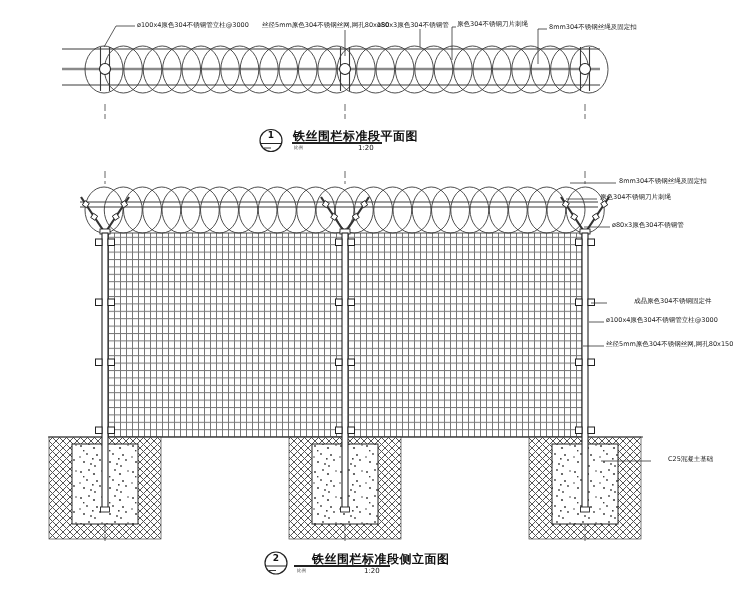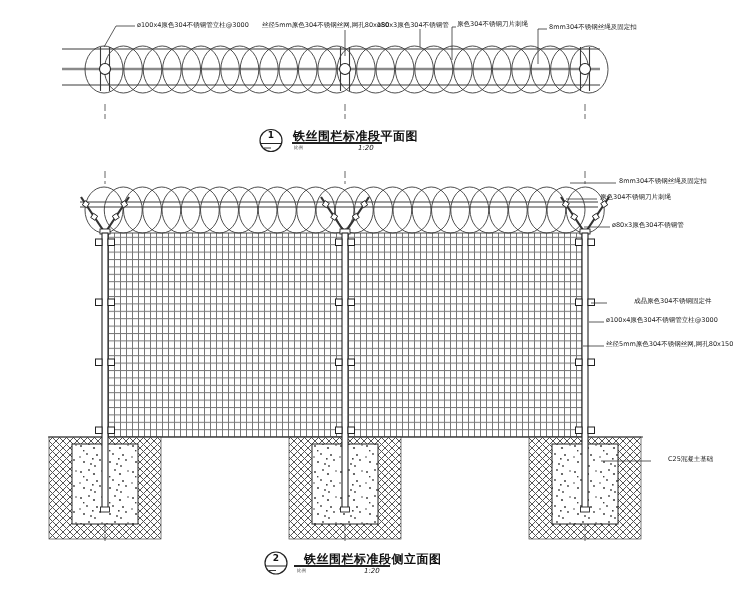--- a/index.html
+++ b/index.html
@@ -3,21 +3,21 @@
 <meta charset="utf-8">
 <style>
   html,body{margin:0;padding:0;background:#ffffff;}
   #canvas{position:relative;width:750px;height:598px;background:#fff;overflow:hidden;
           font-family:"DejaVu Sans",sans-serif;}
   #dwg{position:absolute;left:0;top:0;}
   .lbl{position:absolute;font-size:6.5px;line-height:1.1;color:#1a1a1a;white-space:nowrap;}
   .title-text{position:absolute;font-size:12px;font-weight:bold;color:#111;white-space:nowrap;letter-spacing:.5px;font-family:Liberation Mono, monospace;}
   .title-underline{position:absolute;height:1.6px;background:#222;}
   .scale-word{position:absolute;font-size:4.5px;color:#333;white-space:nowrap;}
-  .scale-val{position:absolute;font-size:7px;color:#111;white-space:nowrap;font-style:italic;}
+  .scale-val{position:absolute;font-size:7px;color:#111;white-space:nowrap;}
   .bubble-num{position:absolute;width:22px;text-align:center;font-size:9px;font-weight:bold;color:#111;}
 </style>
 </head>
 <body>
 
 <div id="canvas">
 
   <svg id="dwg" width="750" height="598" viewBox="0 0 750 598">
     <defs>
       <pattern id="meshp" width="6" height="7.4" patternUnits="userSpaceOnUse">
@@ -225,17 +225,17 @@
   <div class="lbl" style="left:606px;top:341px">丝径5mm原色304不锈钢丝网,网孔80x150</div>
   <div class="lbl" style="left:668px;top:456px">C25混凝土基础</div>
 
   <div class="bubble-num" style="left:260px;top:130px">1</div>
   <div class="title-text" style="left:293px;top:128px">铁丝围栏标准段平面图</div>
   <div class="title-underline" style="left:292px;top:142px;width:90px"></div>
   <div class="scale-word" style="left:294px;top:145px">比例</div>
   <div class="scale-val" style="left:358px;top:144px">1:20</div>
 
   <div class="bubble-num" style="left:265px;top:553px">2</div>
-  <div class="title-text" style="left:304px;top:551px">铁丝围栏标准段侧立面图</div>
+  <div class="title-text" style="left:312px;top:551px">铁丝围栏标准段侧立面图</div>
   <div class="title-underline" style="left:294px;top:565px;width:96px"></div>
   <div class="scale-word" style="left:297px;top:568px">比例</div>
   <div class="scale-val" style="left:364px;top:567px">1:20</div>
 </div>
 
 </body></html>

